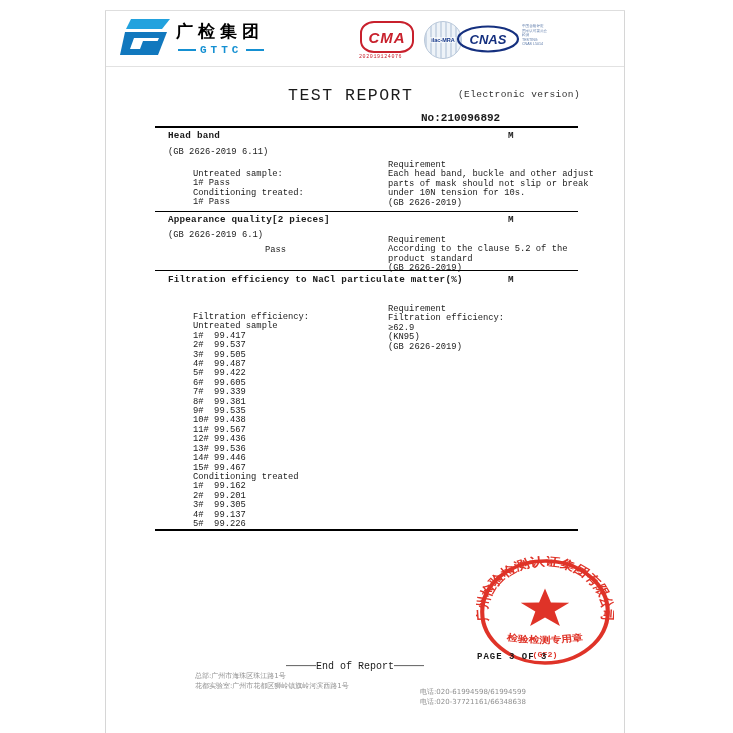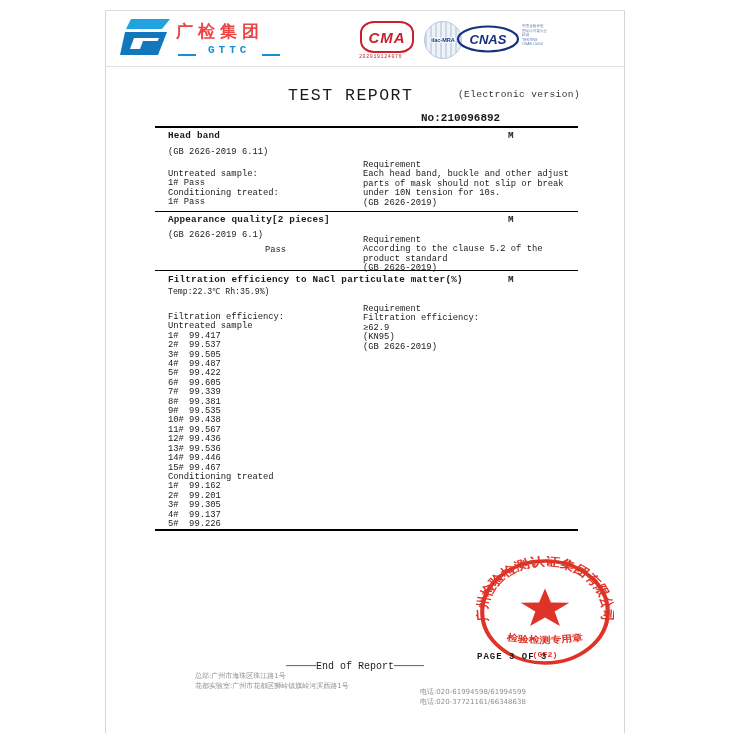--- a/index.html
+++ b/index.html
@@ -8,22 +8,22 @@
     font-family:"Liberation Mono","DejaVu Sans Mono",monospace;color:#1a1a1a;
   }
   .abs{position:absolute;}
   .cjk{font-family:"DejaVu Sans","Liberation Sans",sans-serif;}
   
   .vline{position:absolute;top:10px;bottom:0;width:1px;background:#d6d6d6;}
   .hline-top{position:absolute;left:105px;width:520px;top:10px;height:1px;background:#dedede;}
   .header-rule{position:absolute;left:106px;width:518px;top:66px;height:1px;background:#e2e2e2;}
   .rule{position:absolute;left:155px;width:423px;background:#000;}
   
-  .logo-cn{position:absolute;left:176px;top:20px;font-size:17px;font-weight:bold;color:#ef4444;letter-spacing:5px;}
-  .logo-en-row{position:absolute;left:178px;top:44px;display:flex;align-items:flex-end;gap:12px;color:#1590d2;}
+  .logo-cn{position:absolute;left:176px;top:20px;font-size:17px;font-weight:bold;color:#000000;letter-spacing:5px;}
+  .logo-en-row{position:absolute;left:178px;top:44px;display:flex;align-items:center;gap:4px;color:#1590d2;}
   .dash{width:18px;height:2px;background:#1590d2;}
   .logo-en{font-size:11px;font-weight:bold;letter-spacing:4px;color:#1590d2;}
   .cma-box{position:absolute;left:360px;top:21px;width:50px;height:28px;border:2.5px solid #c8202c;
     border-radius:14px/12px;color:#c8202c;font-weight:bold;font-style:italic;font-size:15px;
     display:flex;align-items:center;justify-content:center;letter-spacing:1px;
     font-family:"Liberation Sans",sans-serif;}
   .cma-num{position:absolute;left:359px;top:54px;font-size:5px;color:#c8202c;letter-spacing:.6px;}
   .ilac{position:absolute;left:424px;top:21px;width:36px;height:36px;border-radius:50%;
     background:repeating-linear-gradient(90deg,#ccd8e6 0 2px,#eef3f8 2px 5px);
     border:1px solid #b9c8da;display:flex;align-items:center;justify-content:center;}
@@ -34,21 +34,21 @@
     font-family:"Liberation Sans",sans-serif;}
   
   .title{position:absolute;left:288px;top:86px;font-size:16.5px;font-weight:normal;letter-spacing:1.5px;}
   .title-sub{position:absolute;left:458px;top:89px;font-size:9.5px;letter-spacing:.4px;color:#333;}
   .report-no{position:absolute;left:421px;top:112px;font-size:11px;font-weight:bold;}
   
   .sec-title{position:absolute;left:168px;font-weight:bold;font-size:9.3px;letter-spacing:.2px;}
   .flag{position:absolute;left:508px;font-weight:bold;font-size:9.3px;}
   .std{position:absolute;left:168px;font-size:8.8px;white-space:pre;}
   .col{position:absolute;font-size:8.8px;line-height:9.4px;white-space:pre;}
-  .col .ln{white-space:pre;}
+  .col .ln{white-space:pre;margin-left:25px;}
   .std-lines{position:absolute;left:168px;font-size:8.2px;line-height:9.3px;white-space:pre;}
   .result{position:absolute;left:265px;top:245px;font-size:8.8px;}
   
   .stamp{position:absolute;left:476px;top:556px;z-index:1;opacity:.93;}
   .page-label{position:absolute;left:477px;top:652px;font-size:9px;font-weight:bold;letter-spacing:1px;z-index:2;}
   .end-label{position:absolute;left:286px;top:661px;font-size:10px;z-index:2;white-space:pre;}
   .addr{position:absolute;left:147px;top:671px;font-size:7px;line-height:10px;color:#8f8f8f;margin-left:48px;}
   .phones{position:absolute;left:420px;top:687px;font-size:7px;line-height:10px;color:#8f8f8f;}
 </style>
 </head>
@@ -103,21 +103,21 @@
 
 <div class="sec-title" style="top:214px">Appearance quality[2 pieces]</div>
 <div class="flag" style="top:214px">M</div>
 <div class="std" style="top:230px">(GB 2626-2019 6.1)</div>
 <div class="result">Pass</div>
 <div class="col" style="left:363px;top:236px"><div class="ln">Requirement</div><div class="ln">According to the clause 5.2 of the</div><div class="ln">product standard</div><div class="ln">(GB 2626-2019)</div></div>
 <div class="rule" style="top:270px;height:1.2px"></div>
 
 <div class="sec-title" style="top:274px">Filtration efficiency to NaCl particulate matter(%)</div>
 <div class="flag" style="top:274px">M</div>
-<div class="std-lines" style="top:287px"><div class="ln">Temp:22.3℃ Rh:35.9%)</div></div>
+<div class="std-lines" style="top:287px"></div>
 <div class="col" style="left:168px;top:313px"><div class="ln">Filtration efficiency:</div><div class="ln">Untreated sample</div><div class="ln">1#  99.417</div><div class="ln">2#  99.537</div><div class="ln">3#  99.505</div><div class="ln">4#  99.487</div><div class="ln">5#  99.422</div><div class="ln">6#  99.605</div><div class="ln">7#  99.339</div><div class="ln">8#  99.381</div><div class="ln">9#  99.535</div><div class="ln">10# 99.438</div><div class="ln">11# 99.567</div><div class="ln">12# 99.436</div><div class="ln">13# 99.536</div><div class="ln">14# 99.446</div><div class="ln">15# 99.467</div><div class="ln">Conditioning treated</div><div class="ln">1#  99.162</div><div class="ln">2#  99.201</div><div class="ln">3#  99.305</div><div class="ln">4#  99.137</div><div class="ln">5#  99.226</div></div>
 <div class="col" style="left:363px;top:305px"><div class="ln">Requirement</div><div class="ln">Filtration efficiency:</div><div class="ln">≥62.9</div><div class="ln">(KN95)</div><div class="ln">(GB 2626-2019)</div></div>
 <div class="rule" style="top:529px;height:2px"></div>
 
 <svg class="stamp" width="138" height="112" viewBox="0 0 200 200" preserveAspectRatio="none">
   <circle cx="100" cy="100" r="91" fill="none" stroke="#dd2418" stroke-width="6"></circle>
   <path id="ringPath" d="M 28,144 A 84,84 0 1 1 172,144" fill="none"></path>
   <text fill="#dd2418" font-size="21" font-weight="bold" font-family="DejaVu Sans, sans-serif">
     <textPath href="#ringPath" startOffset="50%" text-anchor="middle">广州检验检测认证集团有限公司</textPath>
   </text>

